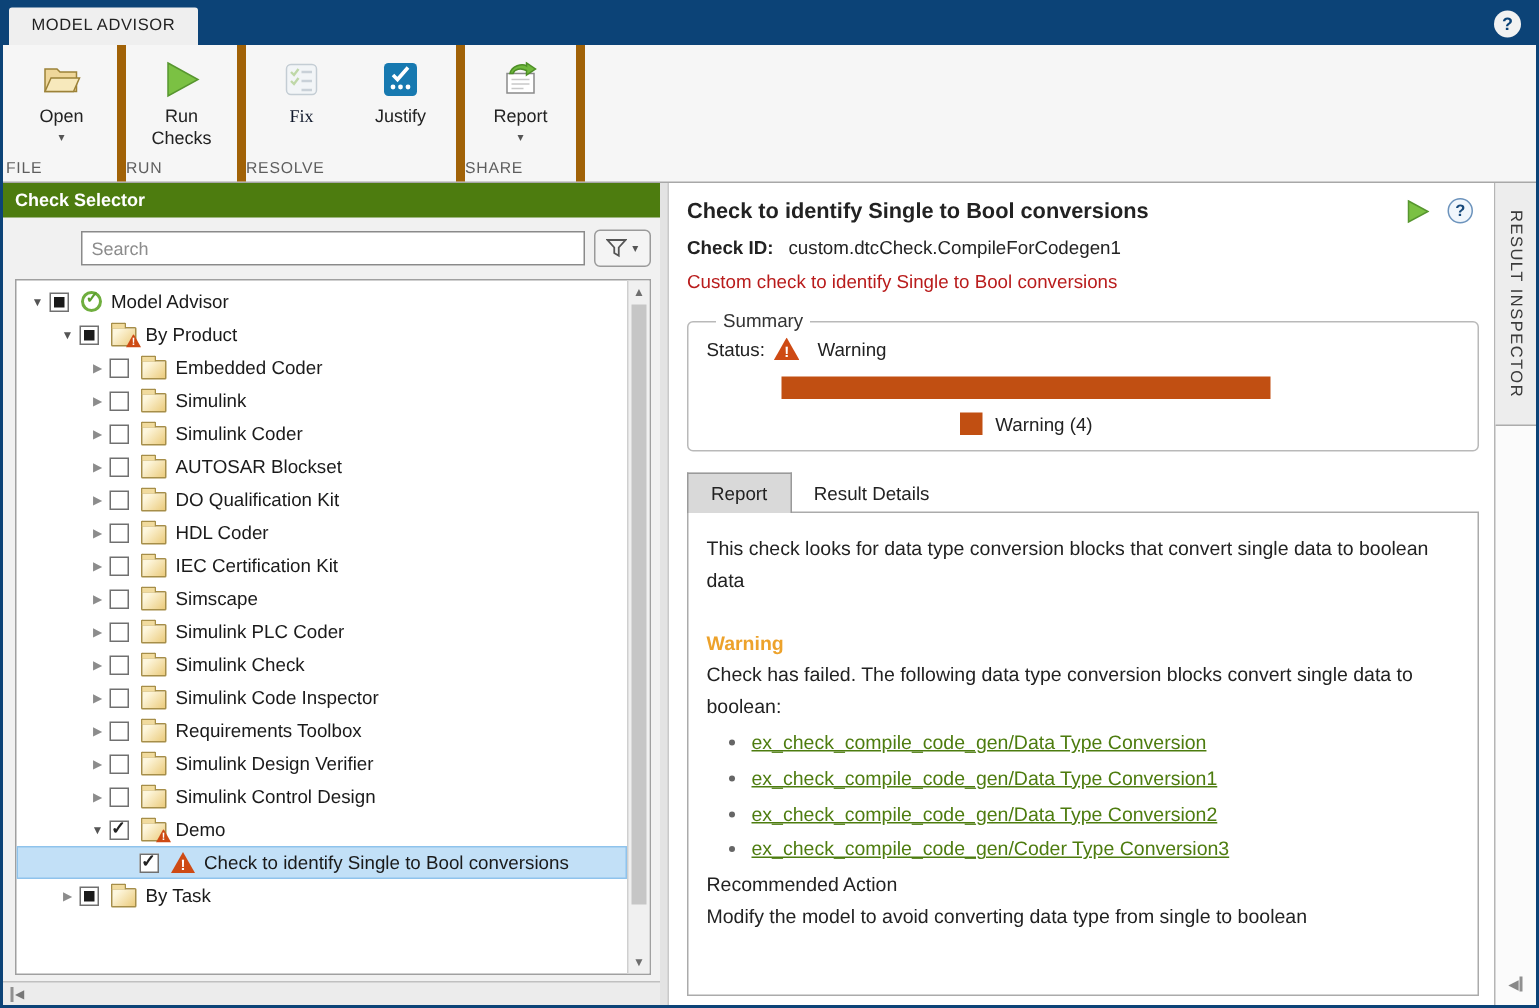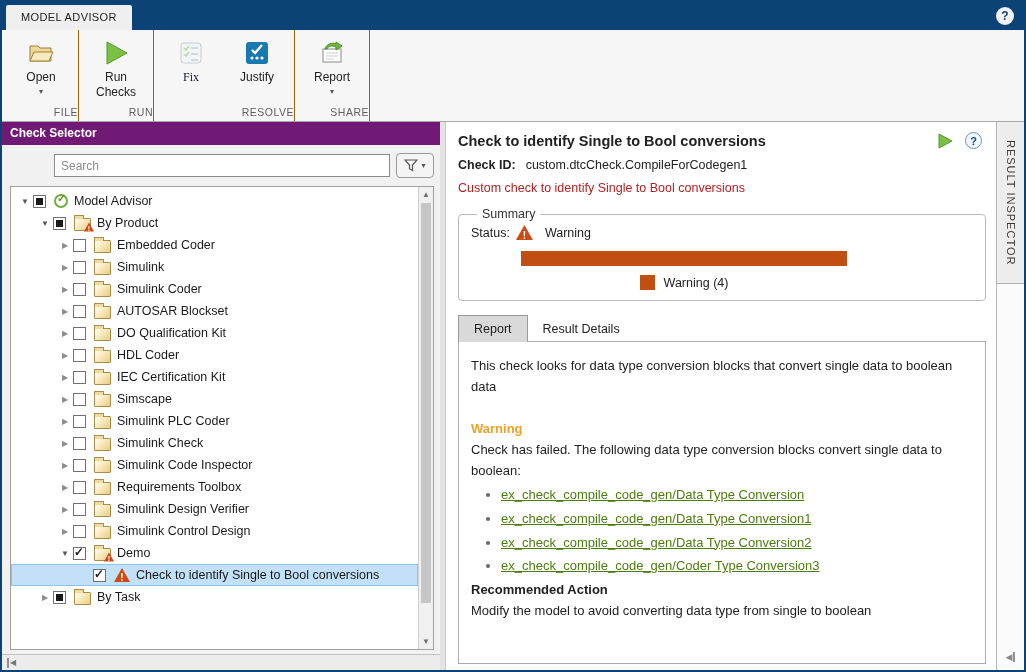--- a/index.html
+++ b/index.html
@@ -20,39 +20,39 @@
   
   .tabrow { height:28px; background:#0C4377; display:flex; align-items:flex-end; padding-left:4px; flex:none; position:relative; }
   .ribbon-tab { background:#EFEFEF; color:#222; font-size:11px; letter-spacing:.4px;
                 padding:6px 15px 7px; border-radius:2px 2px 0 0; }
   .ribbon-help { position:absolute; right:10px; top:5px; width:18px; height:18px; border-radius:50%;
                  background:#F2F2F2; color:#0C4377; font-weight:bold; font-size:12px;
                  display:flex; align-items:center; justify-content:center; }
 
   
   .toolbar { height:92px; background:#F6F6F6; display:flex; flex:none; border-bottom:1px solid #A8A8A8; padding-left:2px; }
-  .tb-group { position:relative; border-right:1px solid #a16207; display:flex; justify-content:center;
+  .tb-group { position:relative; border-right:6px solid #a16207; display:flex; justify-content:center;
               align-items:flex-start; padding:6px 6px 16px; }
   .tb-buttons { display:flex; gap:4px; }
   .tb-btn { width:62px; display:flex; flex-direction:column; align-items:center; padding-top:2px; cursor:default; }
   .tb-btn .tbi { height:30px; display:flex; align-items:center; justify-content:center; }
   .tb-label { font-size:12px; color:#222; text-align:center; line-height:1.25; margin-top:2px; }
   .tb-btn.disabled .tb-label { color:#0f172a;font-family:Liberation Serif, serif; }
   .tb-dd { font-size:8px; color:#555; margin-top:2px; }
-  .tb-group-label { position:absolute; bottom:3px; left:0; right:0; text-align:right;
+  .tb-group-label { position:absolute; bottom:3px; left:0; right:0; text-align:left;
                     font-size:10.5px; color:#5E5E5E; letter-spacing:.5px; }
   .collapse-up { position:absolute; top:133px; right:6px; font-size:8px; color:#8A8A8A;
                  border-top:2px solid #9A9A9A; padding:0 1px; line-height:11px; }
 
   
   .main { flex:1; display:flex; min-height:0; }
 
   
   .left-panel { width:438px; flex:none; display:flex; flex-direction:column; background:#F1F1F1; }
-  .panel-header { height:23px; background:#701a75; color:#fff; font-size:12px; font-weight:bold;
+  .panel-header { height:23px; background:#4d7c0f; color:#fff; font-size:12px; font-weight:bold;
                   line-height:23px; padding-left:8px; flex:none; }
   .panel-body { flex:1; display:flex; flex-direction:column; padding:8px 6px 4px 8px; min-height:0; }
   .search-row { display:flex; align-items:center; gap:6px; flex:none; margin-bottom:8px;padding-left:44px; }
   .search-input { flex:1; height:23px; border:1px solid #8A8A8A; font-size:12px; padding:0 6px;
                   font-family:"Liberation Sans",sans-serif; color:#333; background:#fff; }
   .search-input::placeholder { color:#8C8C8C; }
   .filter-btn { width:38px; height:25px; border:1px solid #9A9A9A; border-radius:4px; background:#F4F4F4;
                 display:flex; align-items:center; justify-content:center; gap:3px; }
   .filter-btn .dd { font-size:8px; color:#555; }
 
@@ -127,21 +127,21 @@
   .tab.active { background:#D9D9D9; border:1px solid #9A9A9A; border-bottom:none; z-index:2; }
 
   .report-box { flex:1; border:1px solid #ABABAB; margin-top:-1px; padding:4px 12px 8px;
                 font-size:13px; color:#222; line-height:1.6; overflow:hidden; min-height:0; }
   .report-box .intro { margin:10px 0 0; }
   .warn-heading { color:#EDA22B; font-weight:bold; margin-top:21px; }
   .warn-text { margin-top:1px; max-width:540px; }
   ul.conv-links { margin:2px 0 0 30px; }
   ul.conv-links li { margin:3px 0; color:#666; }
   ul.conv-links a { color:#4d7c0f; text-decoration:underline; }
-  .rec-heading { font-weight:bold; margin-top:2px; }
+  .rec-heading { font-weight:normal; margin-top:2px; }
 
   
   .right-strip { width:28px; flex:none; background:#FBFBFB; border-left:1px solid #B5B5B5; position:relative; }
   .ri-tab { height:162px; background:#EDEDED; border-bottom:1px solid #ACACAC;
             display:flex; align-items:center; justify-content:center; }
   .ri-text { writing-mode:vertical-rl; font-size:11px; color:#3A3A3A; letter-spacing:1px; white-space:nowrap; }
   .ri-bottom { position:absolute; bottom:6px; left:0; right:0; text-align:center; }
   .ri-bottom span { font-size:9px; color:#888; border-right:2px solid #909090; padding-right:1px; line-height:10px; }
 
   .run-triangle { display:inline-block; }

